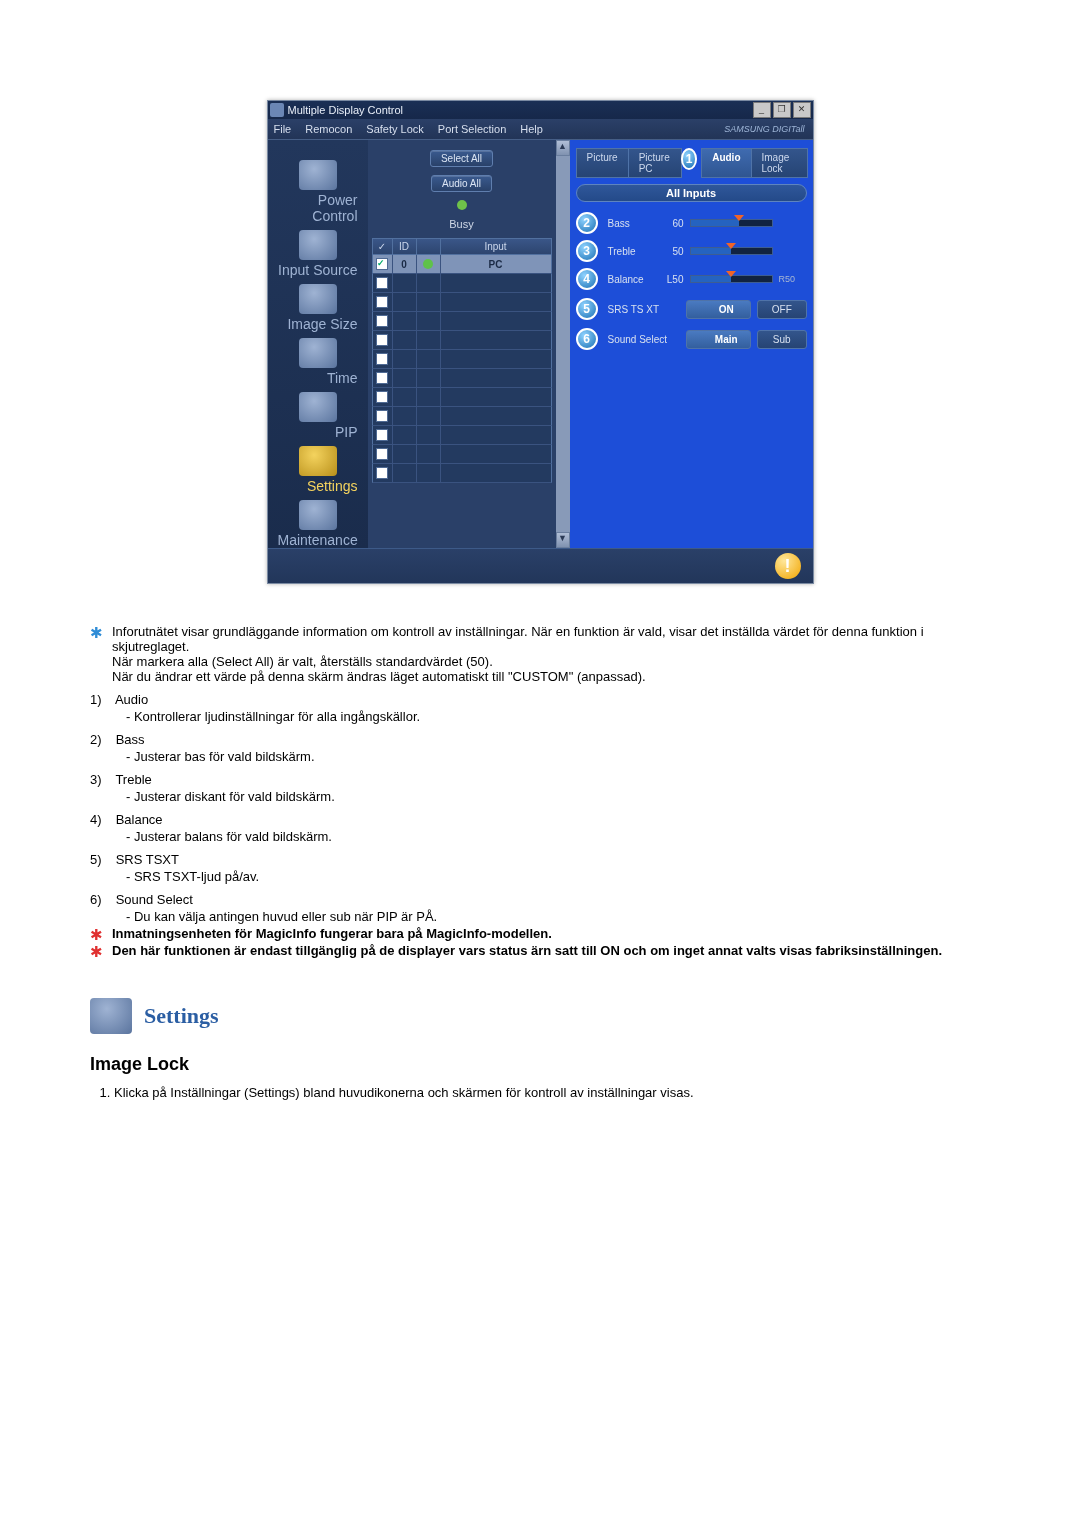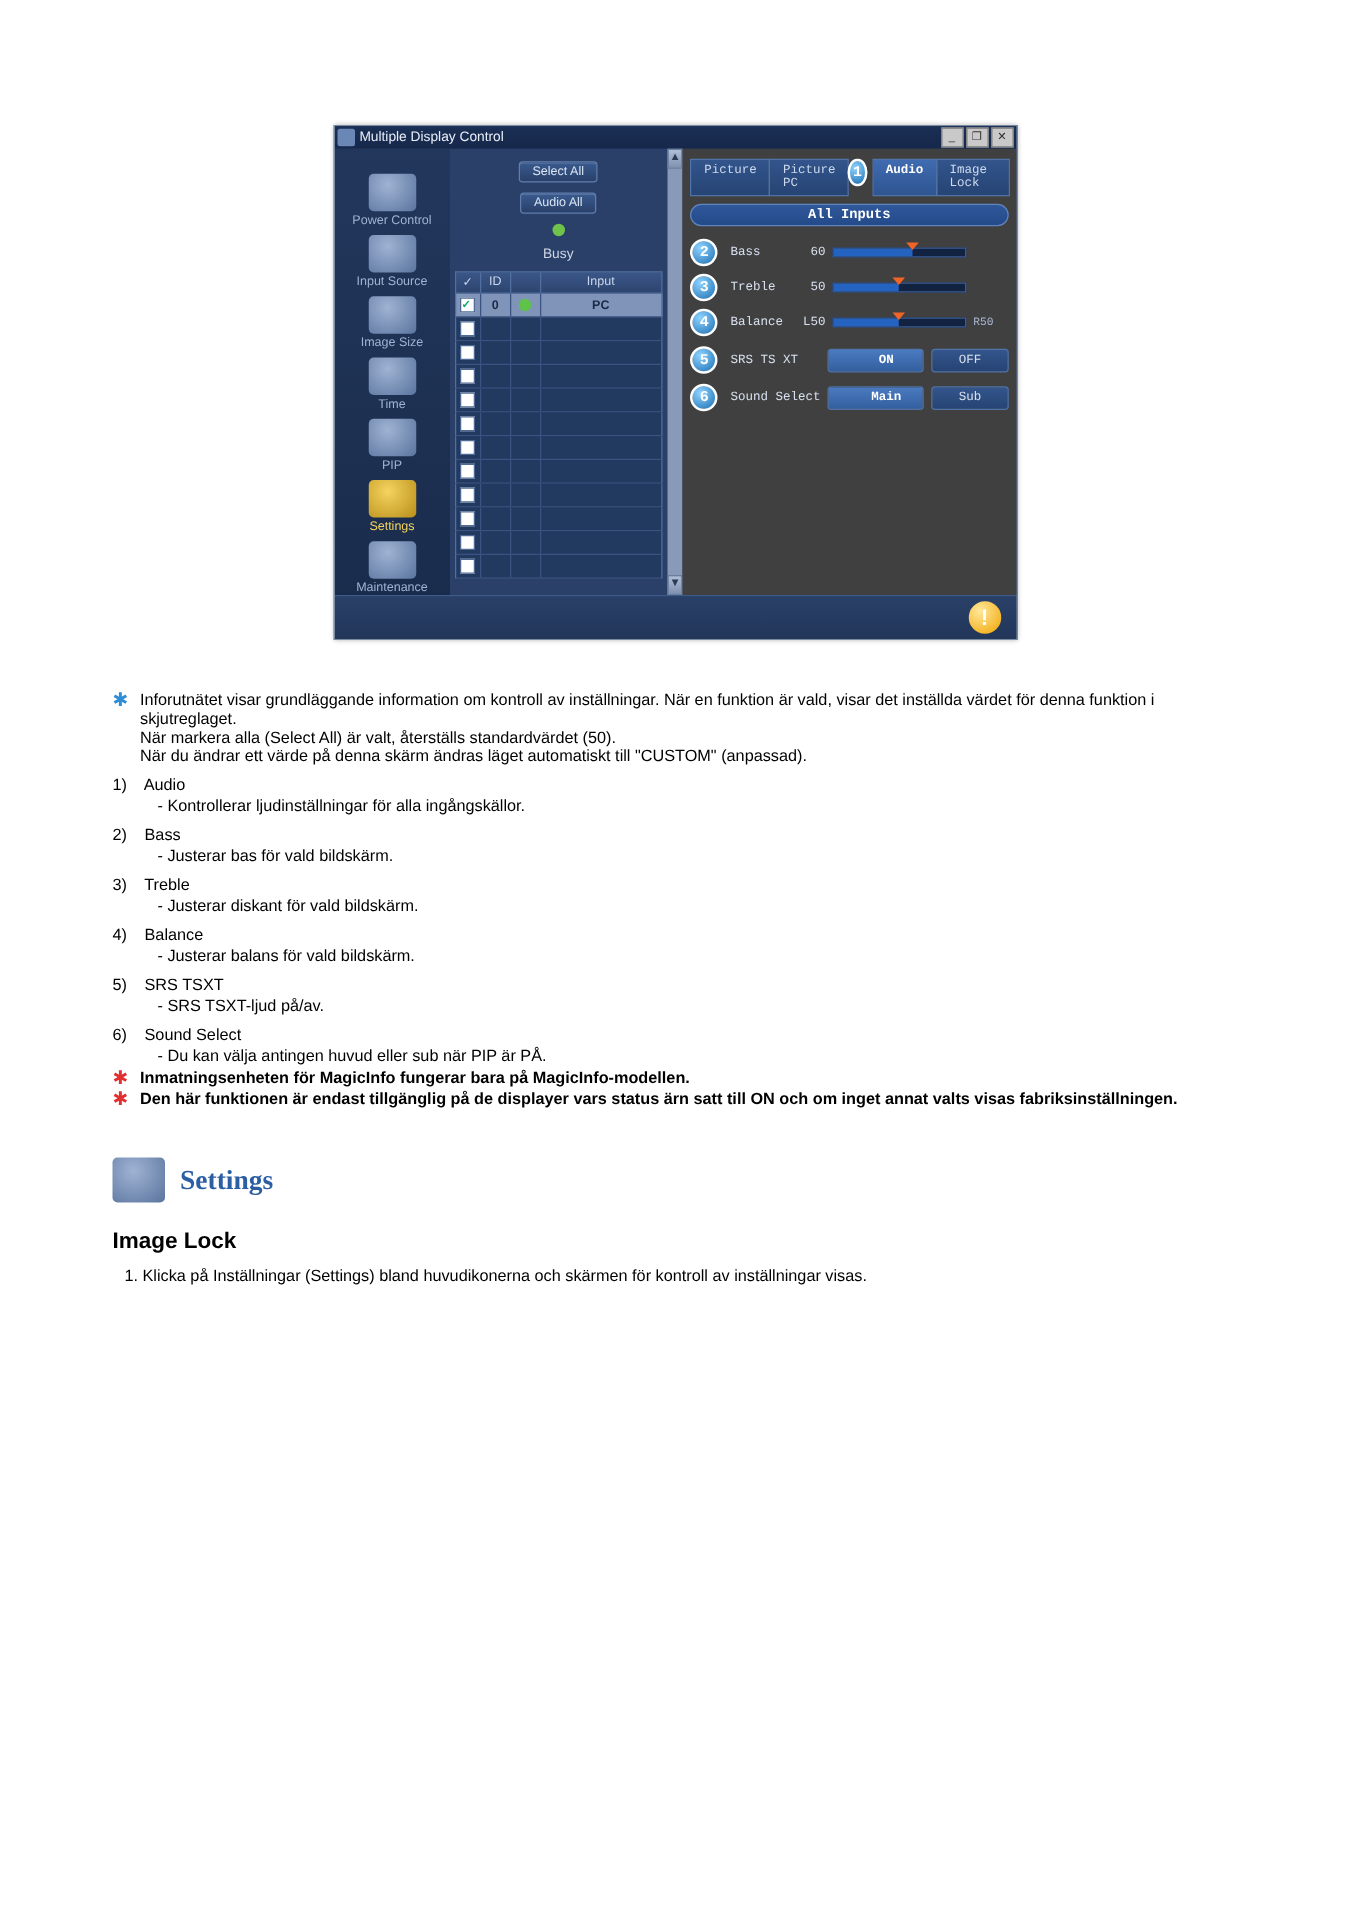--- a/index.html
+++ b/index.html
@@ -80,23 +80,23 @@
     width: 100px;
     background: linear-gradient(#22375c, #1a2c4c);
     padding-top: 20px;
     display: flex;
     flex-direction: column;
     align-items: center;
     gap: 6px;
   }
   .side-item {
     width: 80px;
-    text-align: center;
+    text-align: right;
     color: #9fb3d3;
-    font-size: 10px;
+    font-size: 14px;
   }
   .side-item.active { color: #f4d35e; }
   .side-icon {
     width: 38px; height: 30px;
     margin: 0 auto 2px auto;
     border-radius: 4px;
     background: radial-gradient(circle at 40% 30%, #9fb3d3, #5a749e);
   }
   .side-icon.settings { background: radial-gradient(circle at 40% 30%, #f4d35e, #b88f1a); }
 
@@ -177,22 +177,21 @@
     border: 1px solid #6a7e9e;
     text-align: center;
     font-size: 9px;
     color: #2b3a55;
   }
 
   
   .right-pane {
     flex: 1;
     padding: 8px 6px;
-    background: #404040;
-    font-family: Liberation Mono, monospace;
+    background: #1d4ed8;
   }
   .tabs-row { display: flex; gap: 0; margin-bottom: 6px; }
   .tab {
     background: linear-gradient(#33558c, #264474);
     border: 1px solid #4f73a8;
     color: #cdd9ee;
     font-size: 10px;
     padding: 3px 10px;
     margin-right: -1px;
   }
@@ -316,20 +315,29 @@
     <div class="titlebar">
       <span class="titlebar-icon"></span>
       <span class="titlebar-text">Multiple Display Control</span>
       <span class="winbtns">
         <span class="winbtn">_</span>
         <span class="winbtn">❐</span>
         <span class="winbtn">✕</span>
       </span>
     </div>
 
+    <div class="menubar">
+      <span>File</span>
+      <span>Remocon</span>
+      <span>Safety Lock</span>
+      <span>Port Selection</span>
+      <span>Help</span>
+      <span class="spacer"></span>
+      <span class="brand">SAMSUNG DIGITall</span>
+    </div>
 
     <div class="app-body">
 
       <div class="sidebar">
         <div class="side-item">
           <div class="side-icon"></div>
           <div>Power Control</div>
         </div>
         <div class="side-item">
           <div class="side-icon"></div>

